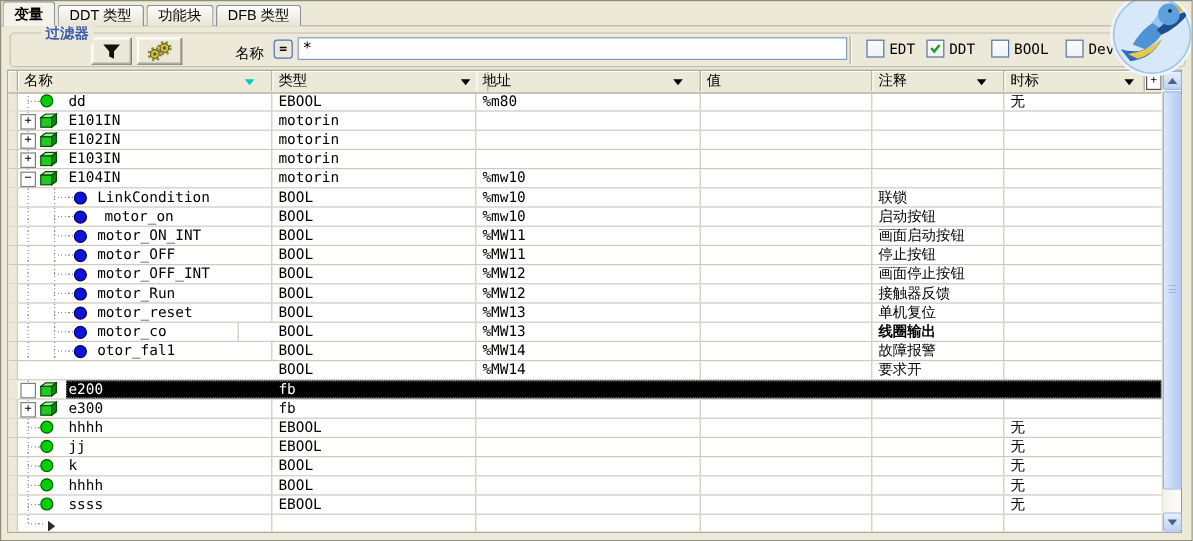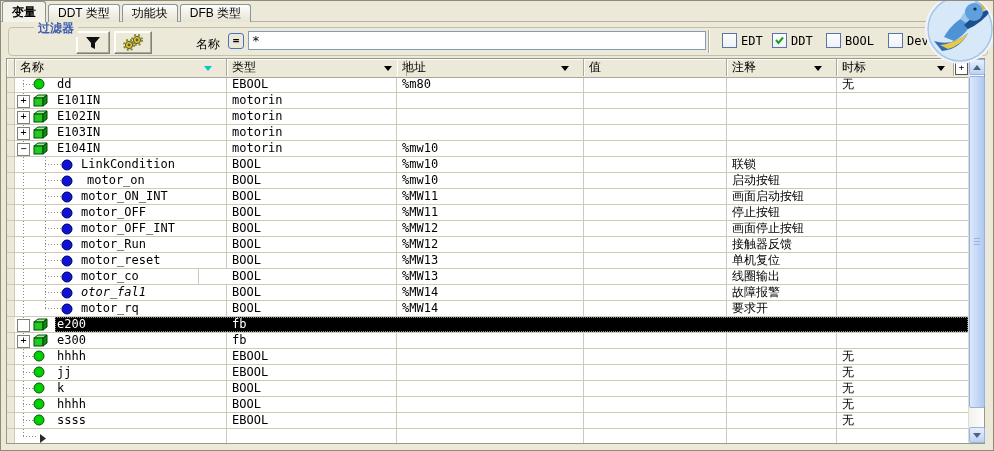--- a/index.html
+++ b/index.html
@@ -382,51 +382,42 @@
               <span class="vdot" style="left: 30px;"></span>
               <span class="hdot" style="left: 30px; width: 16px;"></span>
               <span class="ricon" style="left: 46px; top: 2px;"><svg width="12" height="12" viewBox="0 0 12 12">
                   <circle cx="6" cy="6" r="5" fill="#1212d6" stroke="#00006a"></circle>
                 </svg></span>
               <span class="lbl" style="left: 66px;">motor_co</span>
             </div>
             <div class="cell mono" style="left: 220px; width: 170px;">BOOL</div>
             <div class="cell mono" style="left: 390px; width: 187px;">%MW13</div>
             <div class="cell mono" style="left: 577px; width: 143px;"></div>
-            <div class="cell " style="left: 720px; width: 110px;">线圈输出</div>
+            <div class="cell " style="left: 720px; width: 110px; font-weight: bold;">线圈输出</div>
             <div class="cell " style="left: 830px; width: 133px;"></div>
           </div>
           <div class="row" style="top: 208px;">
             <div class="cell gutter" style="left: 0px; width: 8px;"></div>
             <div class="cell namecell" style="left: 8px; width: 212px;">
               <span class="vdot" style="left: 8px;"></span>
               <span class="vdot" style="left: 30px;"></span>
               <span class="hdot" style="left: 30px; width: 16px;"></span>
               <span class="ricon" style="left: 46px; top: 2px;"><svg width="12" height="12" viewBox="0 0 12 12">
                   <circle cx="6" cy="6" r="5" fill="#1212d6" stroke="#00006a"></circle>
                 </svg></span>
-              <span class="lbl" style="left: 66px; font-style: italic;">otor_fal1</span>
+              <span class="lbl" style="left: 66px;">otor_fal1</span>
             </div>
             <div class="cell mono" style="left: 220px; width: 170px;">BOOL</div>
             <div class="cell mono" style="left: 390px; width: 187px;">%MW14</div>
             <div class="cell mono" style="left: 577px; width: 143px;"></div>
             <div class="cell " style="left: 720px; width: 110px;">故障报警</div>
             <div class="cell " style="left: 830px; width: 133px;"></div>
           </div>
           <div class="row" style="top: 224px;">
             <div class="cell gutter" style="left: 0px; width: 8px;"></div>
-            <div class="cell namecell" style="left: 8px; width: 212px;">
-              <span class="vdot" style="left: 8px;"></span>
-              <span class="vdot half" style="left: 30px;"></span>
-              <span class="hdot" style="left: 30px; width: 16px;"></span>
-              <span class="ricon" style="left: 46px; top: 2px;"><svg width="12" height="12" viewBox="0 0 12 12">
-                  <circle cx="6" cy="6" r="5" fill="#1212d6" stroke="#00006a"></circle>
-                </svg></span>
-              <span class="lbl" style="left: 66px;">motor_rq</span>
-            </div>
             <div class="cell mono" style="left: 220px; width: 170px;">BOOL</div>
             <div class="cell mono" style="left: 390px; width: 187px;">%MW14</div>
             <div class="cell mono" style="left: 577px; width: 143px;"></div>
             <div class="cell " style="left: 720px; width: 110px;">要求开</div>
             <div class="cell " style="left: 830px; width: 133px;"></div>
           </div>
           <div class="row sel" style="top: 240px;">
             <div class="selbar"></div>
             <div class="cell gutter" style="left: 0px; width: 8px;"></div>
             <div class="cell namecell" style="left: 8px; width: 212px;">

